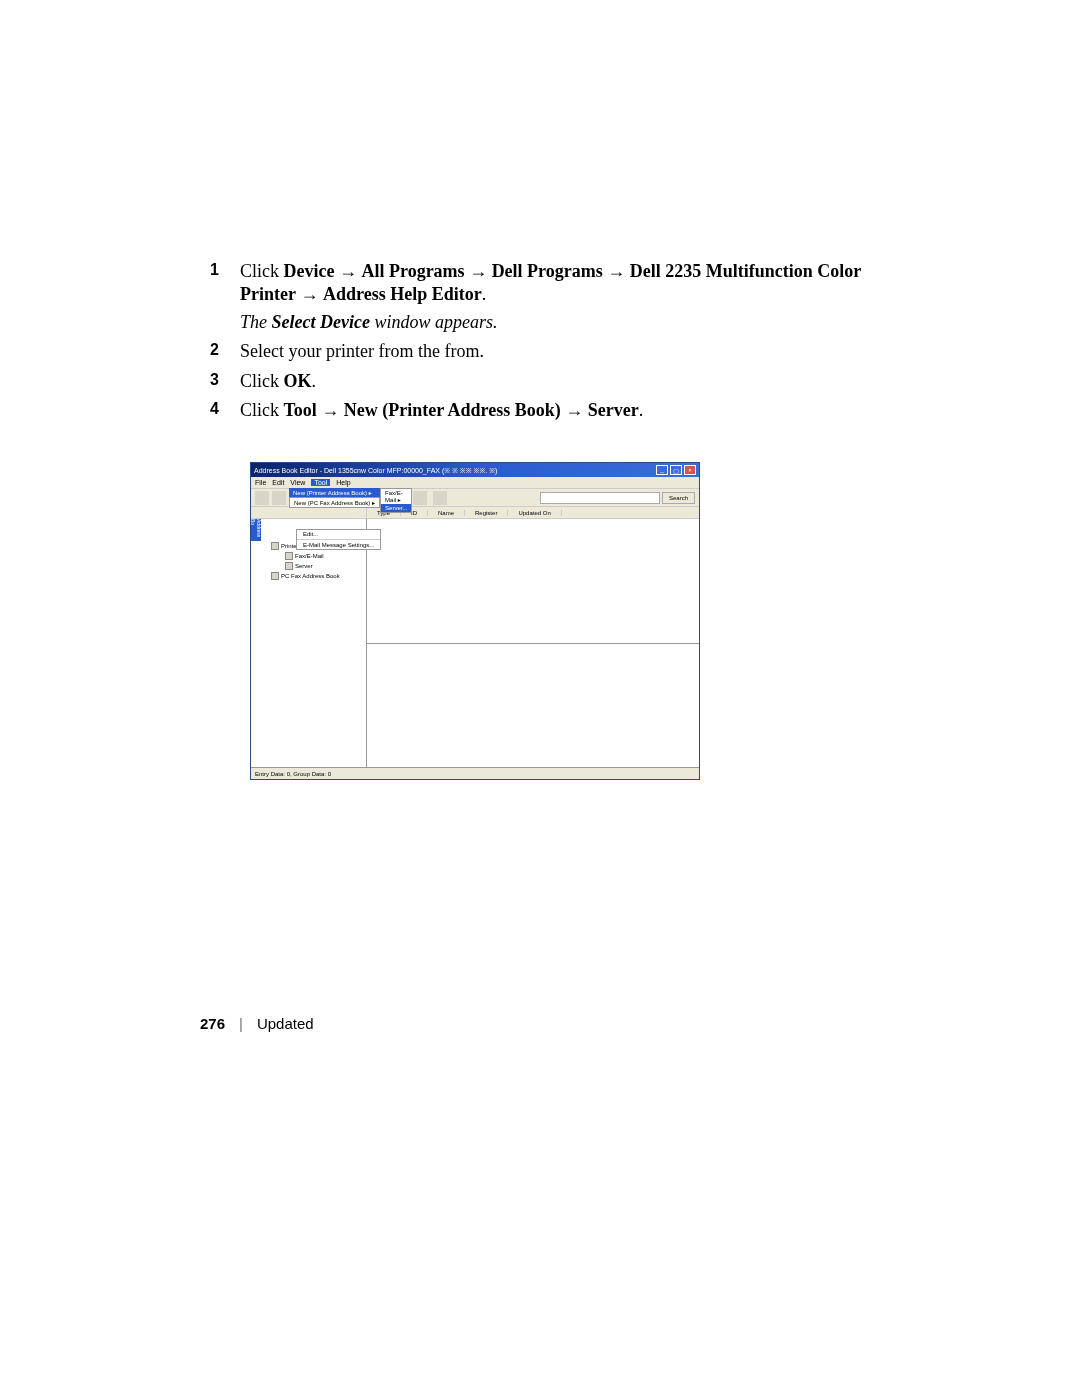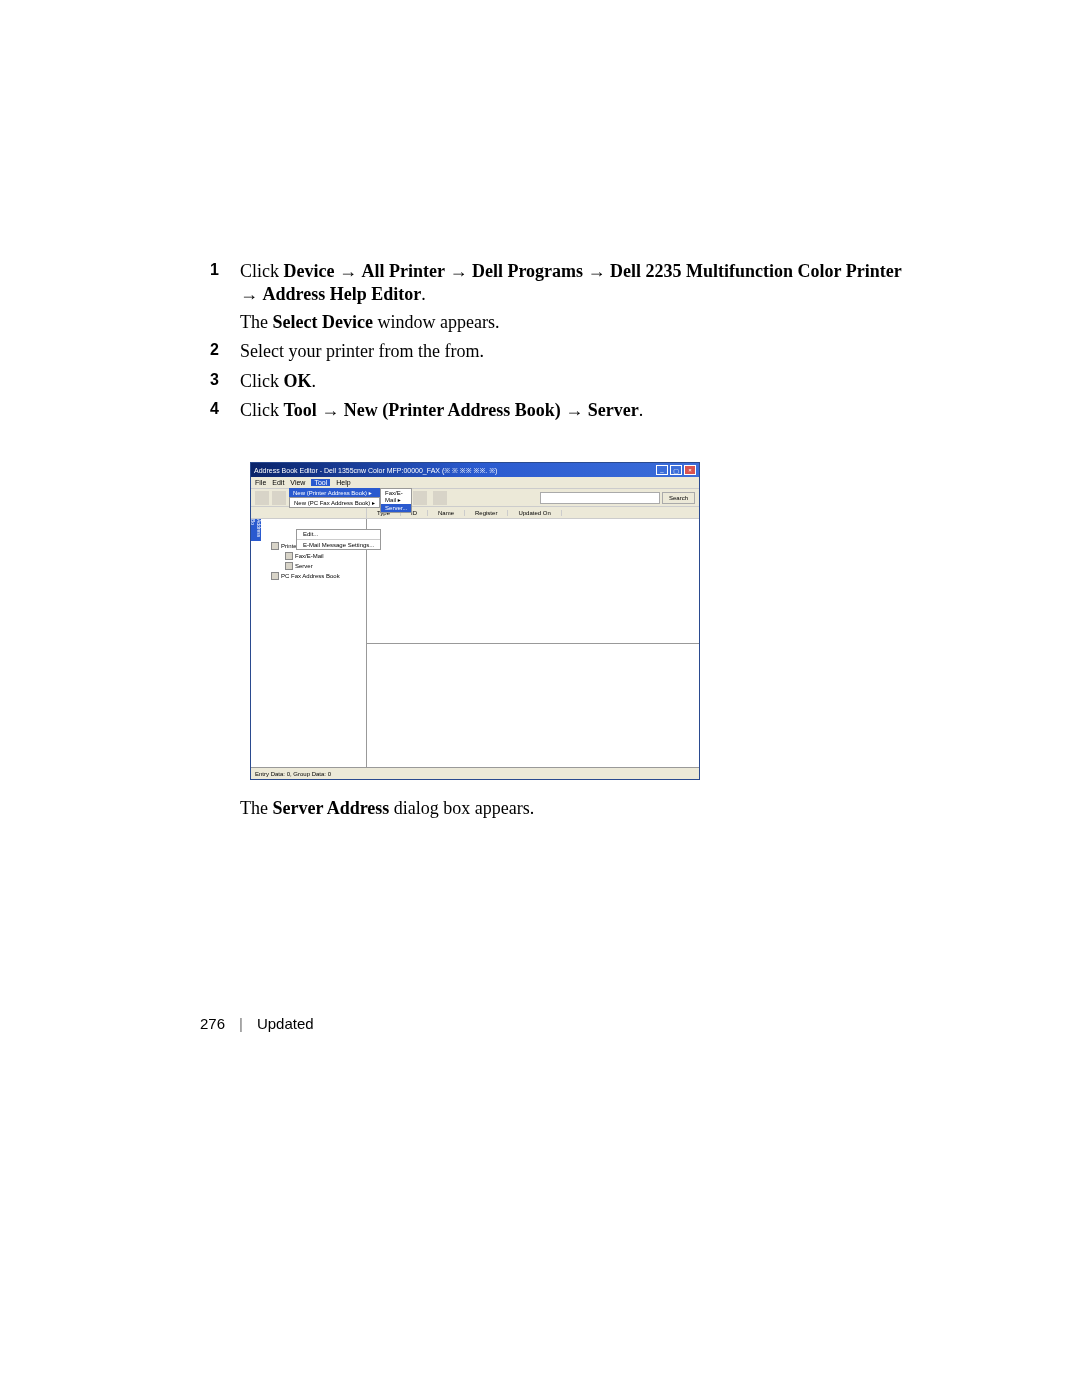--- a/index.html
+++ b/index.html
@@ -40,21 +40,21 @@
     ol.steps > li::before {
       content: counter(step);
       position: absolute;
       left: 10px;
       top: 0;
       font-family: Arial, Helvetica, sans-serif;
       font-weight: bold;
       font-size: 16px;
     }
     .bold { font-weight: bold; }
-    .step-sub { margin-top: 4px; }
+    .step-sub { margin-top: 4px; font-style: italic; }
     .arrow { font-family: Arial, sans-serif; }
     .screenshot {
       margin-top: 40px;
       margin-left: 50px;
       width: 450px;
       height: 318px;
       border: 1px solid #2a4a8f;
       background: #ece9d8;
       font-family: Tahoma, Arial, sans-serif;
       font-size: 7px;
@@ -136,34 +136,34 @@
     }
     .footer {
       position: absolute;
       top: 1015px;
       left: 200px;
       display: flex;
       align-items: center;
       font-family: Arial, Helvetica, sans-serif;
       font-size: 15px;
     }
-    .footer .pnum { font-weight: normal; }
+    .footer .pnum { font-weight: bold; }
     .footer .divider { margin: 0 14px; color:#777; }
   </style>
 </head>
 <body>
 
 <div class="content">
 
   <ol class="steps">
     <li>
       <span>
         <span>Click </span><span class="bold">Device</span>
         <span class="arrow">→</span>
-        <span class="bold">All Printer</span>
+        <span class="bold">All Programs</span>
         <span class="arrow">→</span>
         <span class="bold">Dell Programs</span>
         <span class="arrow">→</span>
         <span class="bold">Dell 2235 Multifunction Color Printer</span>
         <span class="arrow">→</span>
         <span class="bold">Address Help Editor</span><span>.</span>
       </span>
       <div class="step-sub">
         <span>The </span><span class="bold">Select Device</span><span> window appears.</span>
       </div>
@@ -258,22 +258,19 @@
         </div>
       </div>
       <div class="right-panes">
         <div class="pane-top"></div>
         <div class="pane-bot"></div>
       </div>
     </div>
     <div class="statusbar">Entry Data: 0, Group Data: 0</div>
   </div>
 
-  <div class="caption-after">
-    <span>The </span><span class="bold">Server Address</span><span> dialog box appears.</span>
-  </div>
 </div>
 
 <div class="footer">
   <span class="pnum">276</span>
   <span class="divider">|</span>
   <span>Updated</span>
 </div>
 
 </body></html>

